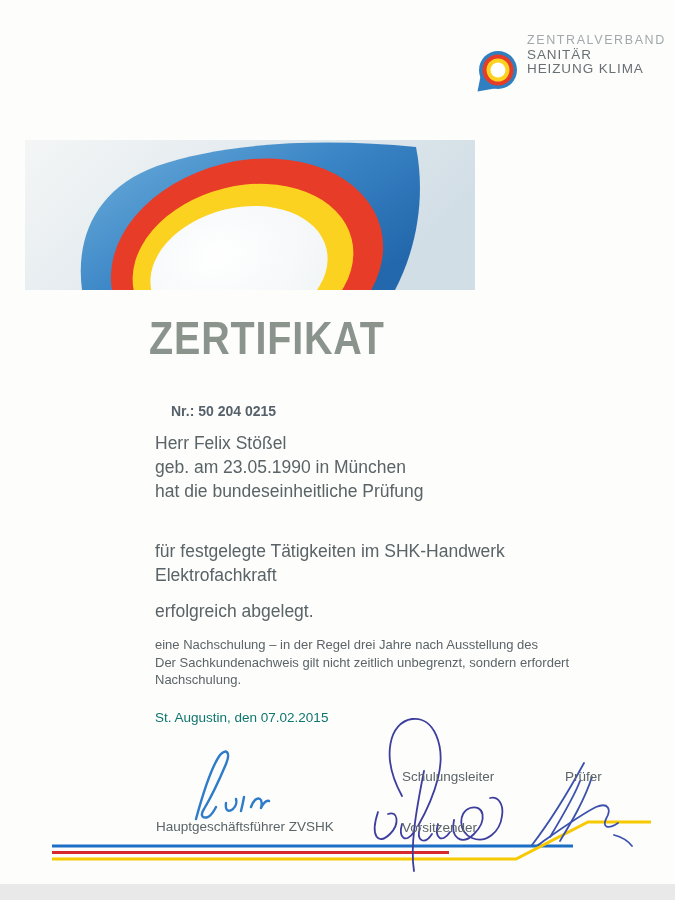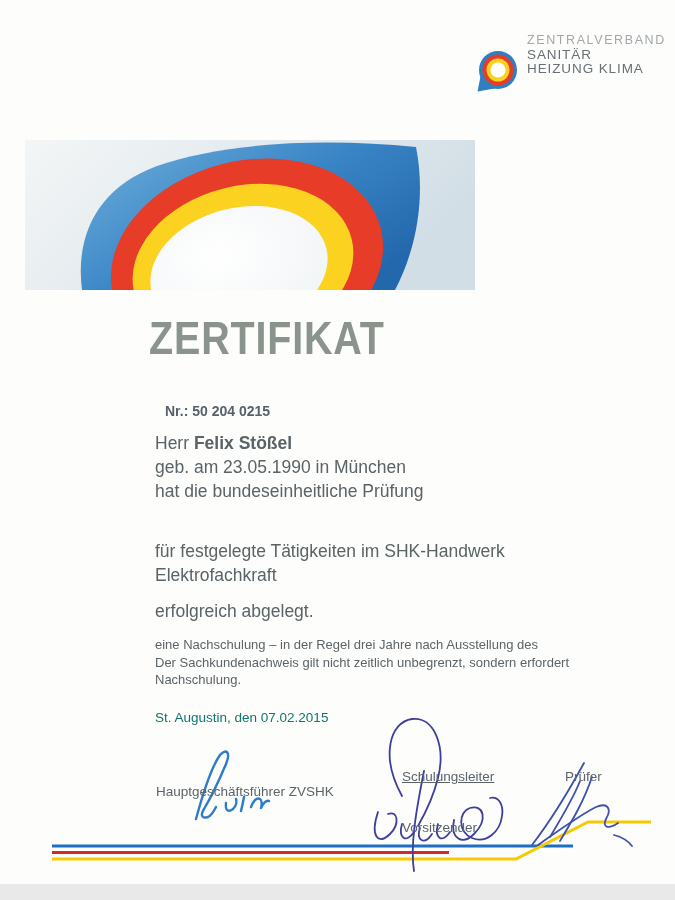--- a/index.html
+++ b/index.html
@@ -16,33 +16,33 @@
   .brand-line2,.brand-line3{font-size:13.5px;letter-spacing:.9px;color:#687074;font-weight:400;}
   
   .banner{position:absolute;left:25px;top:140px;width:450px;height:150px;}
   
   .cert-title{
     position:absolute;left:149px;top:314px;margin:0;
     font-size:47px;font-weight:700;color:#8a948c;line-height:1;
     transform:scaleX(.84);transform-origin:left top;letter-spacing:1px;
   }
   
-  .cert-no{position:absolute;left:165px;top:403px;font-size:14px;font-weight:700;color:#57616a;}
+  .cert-no{position:absolute;left:171px;top:403px;font-size:14px;font-weight:700;color:#57616a;}
   .block{position:absolute;left:155px;font-size:17.5px;line-height:24px;color:#5a6366;}
-  .block .bold{font-weight:700;text-align:center;}
+  .block .bold{font-weight:400;text-align:center;}
   .recipient{top:431px;}
   .qualification{top:539px;}
   .result{top:599px;}
   .note{position:absolute;left:155px;top:636px;font-size:13px;line-height:17.5px;color:#5b6468;}
   .date-line{position:absolute;left:155px;top:710px;font-size:13.5px;color:#0f766e;}
   
   .sig-label{position:absolute;font-size:13.5px;color:#5b6468;white-space:nowrap;}
-  .lbl-schulungsleiter{left:402px;top:769px;text-decoration:underline;}
+  .lbl-schulungsleiter{left:402px;top:769px;}
   .lbl-pruefer{left:565px;top:769px;}
-  .lbl-hauptgf{left:156px;top:784px;}
+  .lbl-hauptgf{left:156px;top:819px;}
   .lbl-vorsitzender{left:402px;top:820px;}
   .stripes{position:absolute;left:0;top:808px;width:675px;height:70px;}
   .sig{position:absolute;}
   .sig-left{left:186px;top:747px;width:95px;height:75px;}
   .sig-middle{left:350px;top:716px;width:165px;height:158px;}
   .sig-right{left:524px;top:757px;width:120px;height:95px;}
   .sig path{fill:none;stroke-linecap:round;stroke-linejoin:round;}
 </style>
 </head>
 <body>

